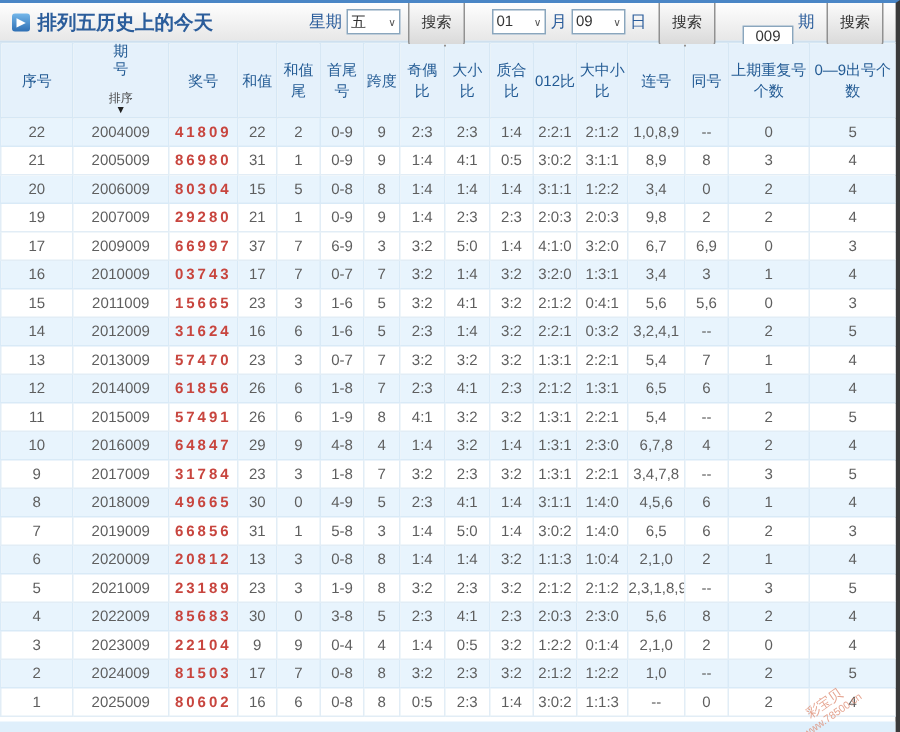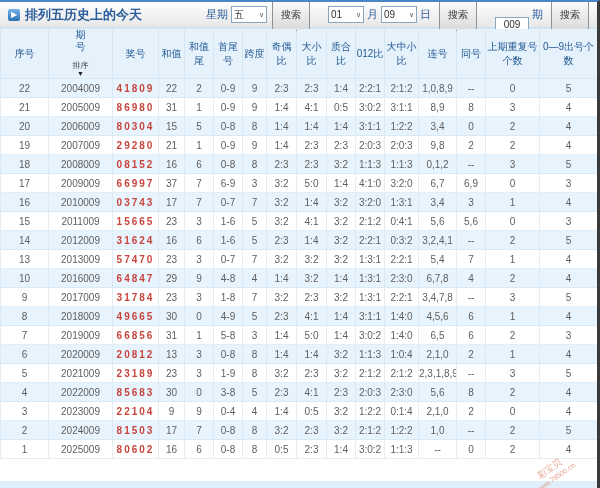--- a/index.html
+++ b/index.html
@@ -220,38 +220,20 @@
           <td>1:4</td>
           <td>2:3</td>
           <td>2:3</td>
           <td>2:0:3</td>
           <td>2:0:3</td>
           <td>9,8</td>
           <td>2</td>
           <td>2</td>
           <td>4</td>
         </tr>
-        <tr class="stripe">
-          <td>18</td>
-          <td>2008009</td>
-          <td class="prize">08152</td>
-          <td>16</td>
-          <td>6</td>
-          <td>0-8</td>
-          <td>8</td>
-          <td>2:3</td>
-          <td>2:3</td>
-          <td>3:2</td>
-          <td>1:1:3</td>
-          <td>1:1:3</td>
-          <td>0,1,2</td>
-          <td>--</td>
-          <td>3</td>
-          <td>5</td>
-        </tr>
         <tr>
           <td>17</td>
           <td>2009009</td>
           <td class="prize">66997</td>
           <td>37</td>
           <td>7</td>
           <td>6-9</td>
           <td>3</td>
           <td>3:2</td>
           <td>5:0</td>
@@ -327,20 +309,56 @@
           <td>7</td>
           <td>3:2</td>
           <td>3:2</td>
           <td>3:2</td>
           <td>1:3:1</td>
           <td>2:2:1</td>
           <td>5,4</td>
           <td>7</td>
           <td>1</td>
           <td>4</td>
+        </tr>
+        <tr class="stripe">
+          <td>12</td>
+          <td>2014009</td>
+          <td class="prize">61856</td>
+          <td>26</td>
+          <td>6</td>
+          <td>1-8</td>
+          <td>7</td>
+          <td>2:3</td>
+          <td>4:1</td>
+          <td>2:3</td>
+          <td>2:1:2</td>
+          <td>1:3:1</td>
+          <td>6,5</td>
+          <td>6</td>
+          <td>1</td>
+          <td>4</td>
+        </tr>
+        <tr>
+          <td>11</td>
+          <td>2015009</td>
+          <td class="prize">57491</td>
+          <td>26</td>
+          <td>6</td>
+          <td>1-9</td>
+          <td>8</td>
+          <td>4:1</td>
+          <td>3:2</td>
+          <td>3:2</td>
+          <td>1:3:1</td>
+          <td>2:2:1</td>
+          <td>5,4</td>
+          <td>--</td>
+          <td>2</td>
+          <td>5</td>
         </tr>
         <tr class="stripe">
           <td>10</td>
           <td>2016009</td>
           <td class="prize">64847</td>
           <td>29</td>
           <td>9</td>
           <td>4-8</td>
           <td>4</td>
           <td>1:4</td>

